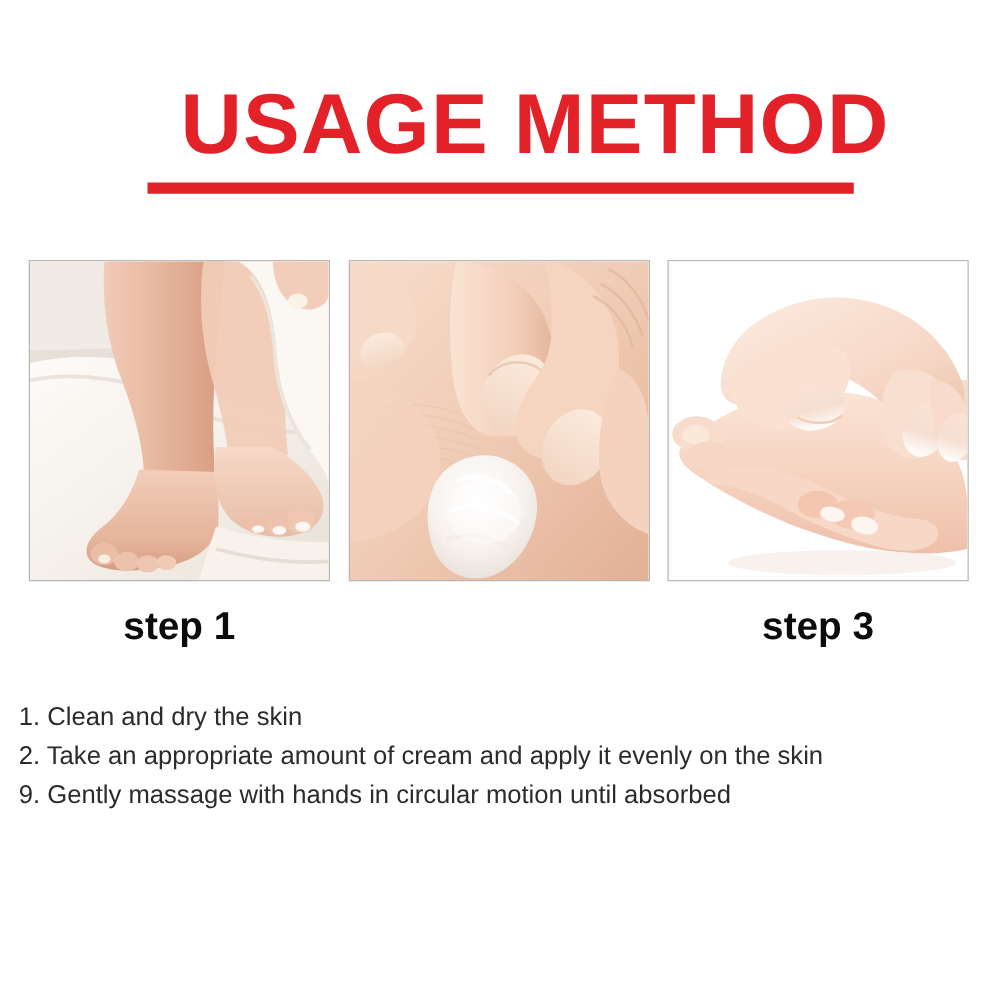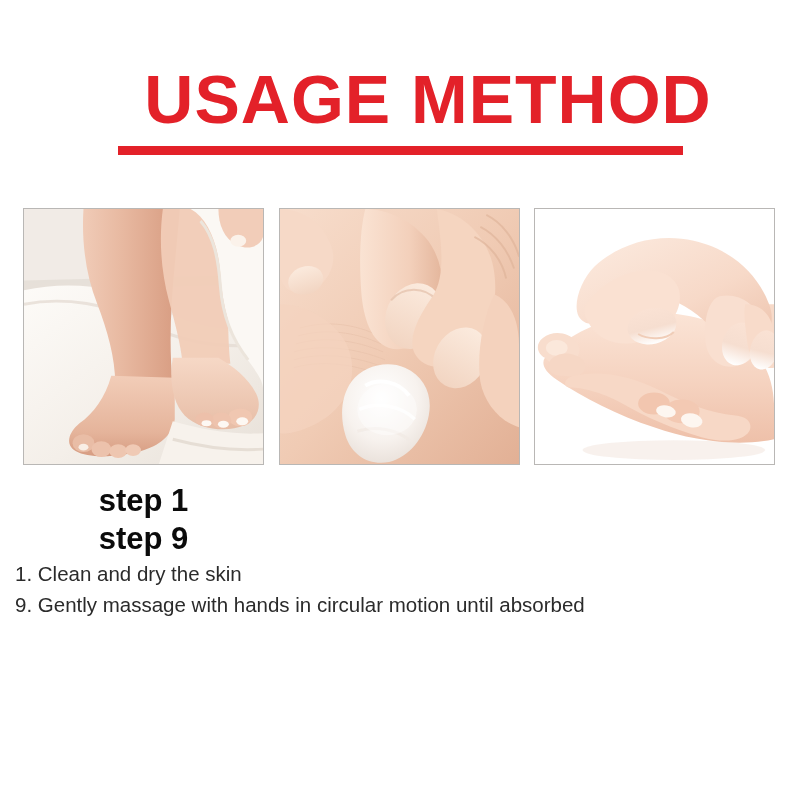--- a/index.html
+++ b/index.html
@@ -70,21 +70,20 @@
 
   
   .step-labels {
     position: absolute;
     left: 23px;
     top: 482px;
     width: 752px;
     height: 40px;
     display: flex;
     justify-content: space-between;
-    flex-direction: column;
   }
   .step-label {
     width: 241px;
     text-align: center;
     font-family: "Liberation Sans", sans-serif;
     font-weight: bold;
     font-size: 31px;
     line-height: 38px;
     color: #0b0b0b;
   }
@@ -289,19 +288,20 @@
       <ellipse cx="158" cy="213" rx="11" ry="7" fill="#fdf6f0" transform="rotate(12 158 213)"></ellipse>
       <ellipse cx="132" cy="204" rx="10" ry="6" fill="#fdf6f0" transform="rotate(10 132 204)"></ellipse>
 
       <ellipse cx="140" cy="243" rx="92" ry="10" fill="#f3e6de" opacity="0.55"></ellipse>
     </svg>
   </div>
 </div>
 
 <div class="step-labels">
   <div class="step-label">step 1</div>
-  <div class="step-label">step 9</div>
+  <div class="step-label">step 3</div>
 </div>
 
 <div class="instructions">
   <div class="instruction-line">1. Clean and dry the skin</div>
+  <div class="instruction-line">2. Take an appropriate amount of cream and apply it evenly on the skin</div>
   <div class="instruction-line">9. Gently massage with hands in circular motion until absorbed</div>
 </div>
 
 </body></html>

